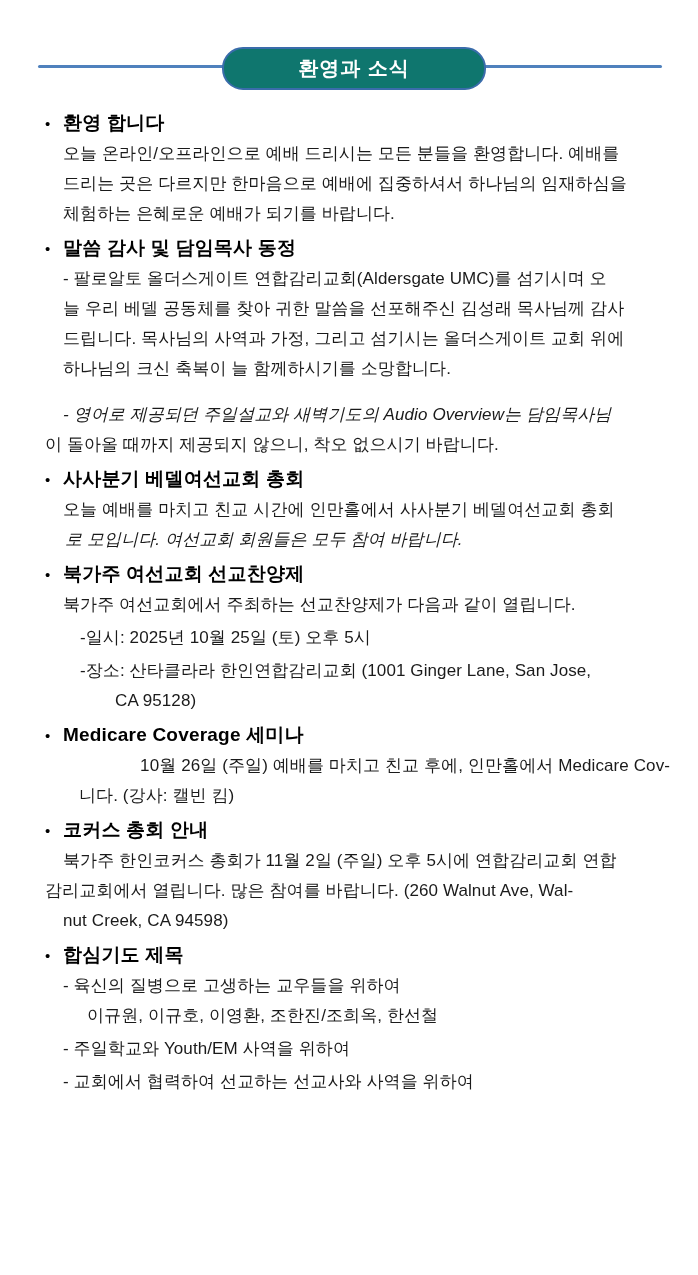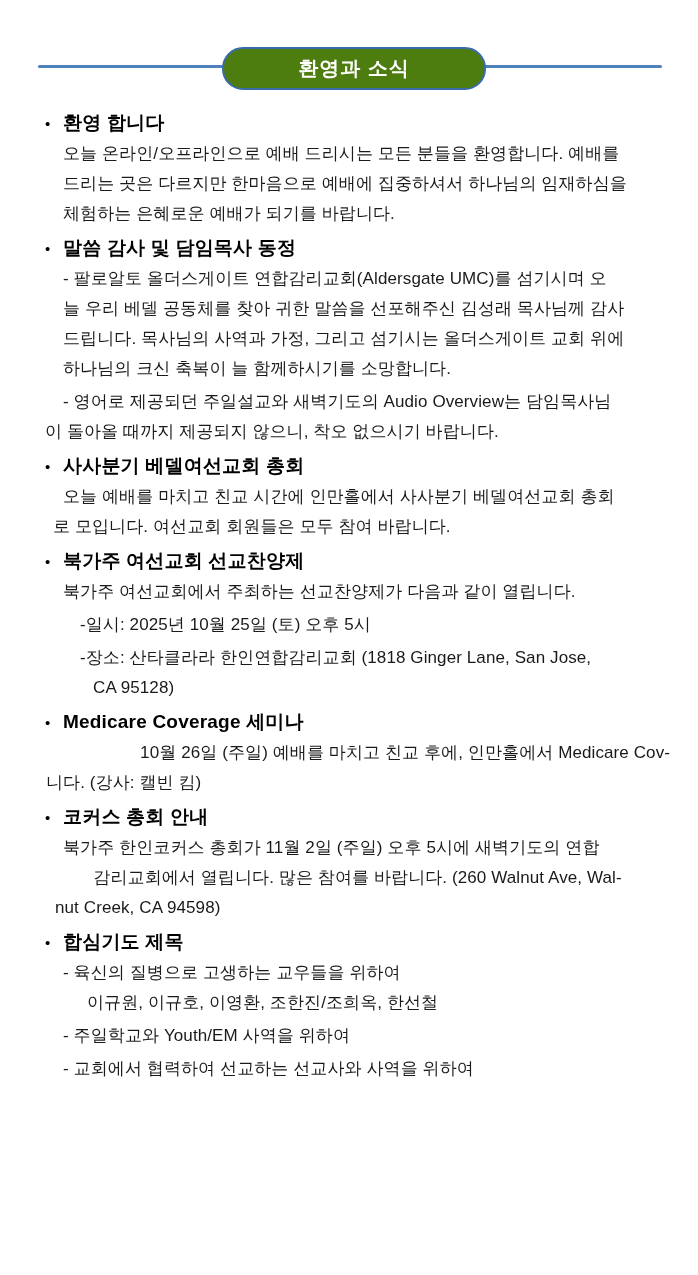--- a/index.html
+++ b/index.html
@@ -45,21 +45,21 @@
     white-space:nowrap;letter-spacing:0.1px;
   }
 </style>
 </head>
 <body>
 
 <div class="page">
 
   <div class="rule" style="background: rgb(79, 129, 189);"></div>
 
-  <div class="pill" style="background: #4d7c0f; border-color: rgb(58, 108, 171);">
+  <div class="pill" style="background: #0f766e; border-color: rgb(58, 108, 171);">
     <span class="pill-label">환영과 소식</span>
   </div>
 
   <div class="content" id="sections">
       <section class="sec">
         <div class="title-row">
           <span class="bullet">•</span>
           <span class="sec-title">환영 합니다</span>
         </div>
         <p class="line" style="margin-left: 18px;">오늘 온라인/오프라인으로 예배 드리시는 모든 분들을 환영합니다. 예배를</p>
@@ -68,57 +68,57 @@
       </section>
       <section class="sec">
         <div class="title-row">
           <span class="bullet">•</span>
           <span class="sec-title">말씀 감사 및 담임목사 동정</span>
         </div>
         <p class="line" style="margin-left: 18px;">- 팔로알토 올더스게이트 연합감리교회(Aldersgate UMC)를 섬기시며 오</p>
         <p class="line" style="margin-left: 18px;">늘 우리 베델 공동체를 찾아 귀한 말씀을 선포해주신 김성래 목사님께 감사</p>
         <p class="line" style="margin-left: 18px;">드립니다. 목사님의 사역과 가정, 그리고 섬기시는 올더스게이트 교회 위에</p>
         <p class="line" style="margin-left: 18px;">하나님의 크신 축복이 늘 함께하시기를 소망합니다.</p>
-        <p class="line" style="margin-left: 18px; margin-top: 3px;">- 영어로 제공되던 주일설교와 새벽기도의 Audio Overview는 담임목사님</p>
+        <p class="line" style="margin-left: 18px; margin-top: 16px; font-style: italic;">- 영어로 제공되던 주일설교와 새벽기도의 Audio Overview는 담임목사님</p>
         <p class="line" style="margin-left: 0;">이 돌아올 때까지 제공되지 않으니, 착오 없으시기 바랍니다.</p>
       </section>
       <section class="sec">
         <div class="title-row">
           <span class="bullet">•</span>
           <span class="sec-title">사사분기 베델여선교회 총회</span>
         </div>
         <p class="line" style="margin-left: 18px;">오늘 예배를 마치고 친교 시간에 인만홀에서 사사분기 베델여선교회 총회</p>
-        <p class="line" style="margin-left: 8px;">로 모입니다. 여선교회 회원들은 모두 참여 바랍니다.</p>
+        <p class="line" style="margin-left: 20px; font-style: italic;">로 모입니다. 여선교회 회원들은 모두 참여 바랍니다.</p>
       </section>
       <section class="sec">
         <div class="title-row">
           <span class="bullet">•</span>
           <span class="sec-title">북가주 여선교회 선교찬양제</span>
         </div>
         <p class="line" style="margin-left: 18px;">북가주 여선교회에서 주최하는 선교찬양제가 다음과 같이 열립니다.</p>
         <p class="line" style="margin-left: 35px; margin-top: 3px;">-일시: 2025년 10월 25일 (토) 오후 5시</p>
-        <p class="line" style="margin-left: 35px; margin-top: 3px;">-장소: 산타클라라 한인연합감리교회 (1818 Ginger Lane, San Jose,</p>
-        <p class="line" style="margin-left: 48px;">CA 95128)</p>
+        <p class="line" style="margin-left: 35px; margin-top: 3px;">-장소: 산타클라라 한인연합감리교회 (1001 Ginger Lane, San Jose,</p>
+        <p class="line" style="margin-left: 70px;">CA 95128)</p>
       </section>
       <section class="sec">
         <div class="title-row">
           <span class="bullet">•</span>
           <span class="sec-title">Medicare Coverage 세미나</span>
         </div>
         <p class="line" style="margin-left: 18px; text-align: right;">10월 26일 (주일) 예배를 마치고 친교 후에, 인만홀에서 Medicare Cov-</p>
-        <p class="line" style="margin-left: 1px;">니다. (강사: 캘빈 킴)</p>
+        <p class="line" style="margin-left: 34px;">니다. (강사: 캘빈 킴)</p>
       </section>
       <section class="sec">
         <div class="title-row">
           <span class="bullet">•</span>
           <span class="sec-title">코커스 총회 안내</span>
         </div>
-        <p class="line" style="margin-left: 18px;">북가주 한인코커스 총회가 11월 2일 (주일) 오후 5시에 새벽기도의 연합</p>
-        <p class="line" style="margin-left: 0; text-align: center;">감리교회에서 열립니다. 많은 참여를 바랍니다. (260 Walnut Ave, Wal-</p>
-        <p class="line" style="margin-left: 10px;">nut Creek, CA 94598)</p>
+        <p class="line" style="margin-left: 18px;">북가주 한인코커스 총회가 11월 2일 (주일) 오후 5시에 연합감리교회 연합</p>
+        <p class="line" style="margin-left: 0;">감리교회에서 열립니다. 많은 참여를 바랍니다. (260 Walnut Ave, Wal-</p>
+        <p class="line" style="margin-left: 18px;">nut Creek, CA 94598)</p>
       </section>
       <section class="sec">
         <div class="title-row">
           <span class="bullet">•</span>
           <span class="sec-title">합심기도 제목</span>
         </div>
         <p class="line" style="margin-left: 18px;">- 육신의 질병으로 고생하는 교우들을 위하여</p>
         <p class="line" style="margin-left: 42px;">이규원, 이규호, 이영환, 조한진/조희옥, 한선철</p>
         <p class="line" style="margin-left: 18px; margin-top: 3px;">- 주일학교와 Youth/EM 사역을 위하여</p>
         <p class="line" style="margin-left: 18px; margin-top: 3px;">- 교회에서 협력하여 선교하는 선교사와 사역을 위하여</p>

